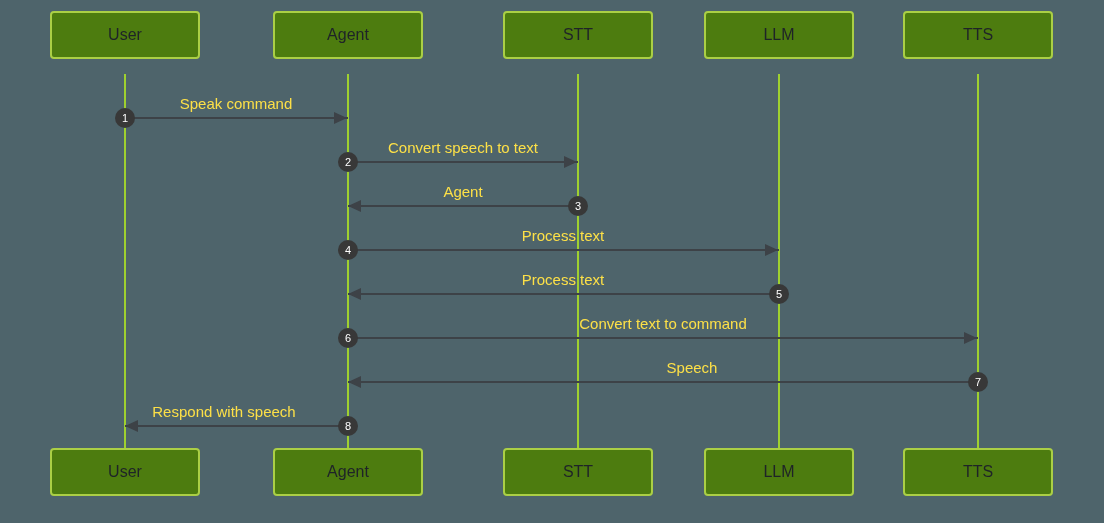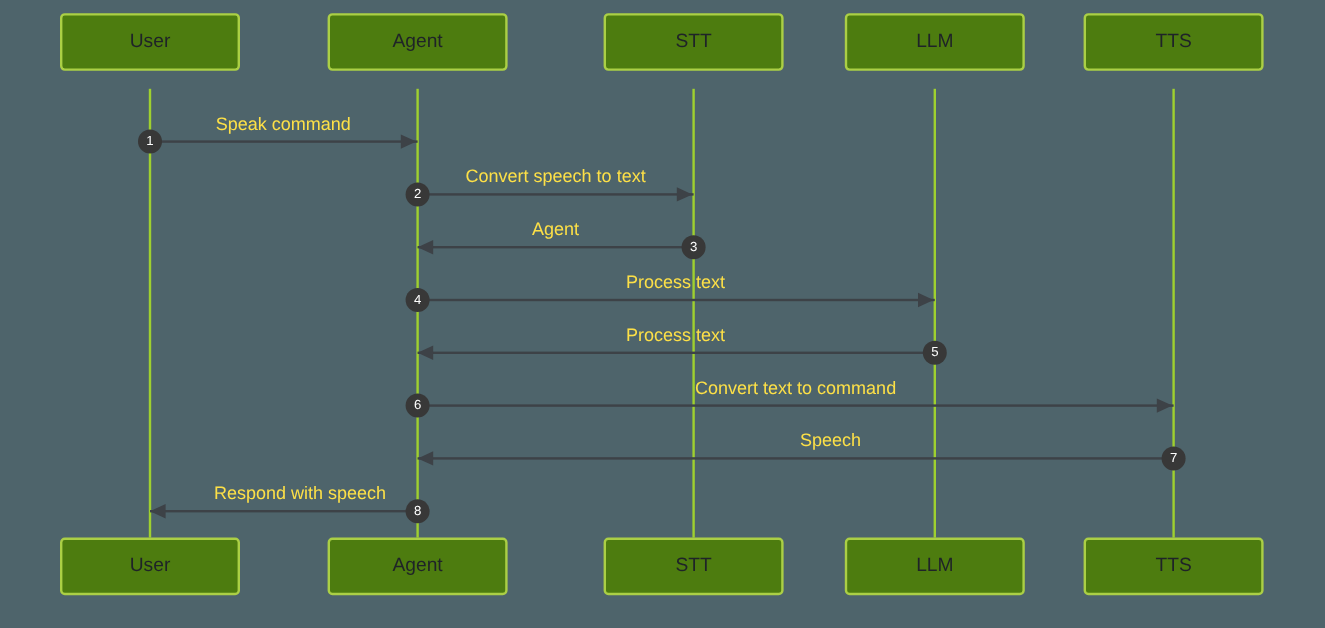--- a/index.html
+++ b/index.html
@@ -145,17 +145,17 @@
   <div>
     <div class="msg-line" style="left:348px;top:381px;width:630px;"></div>
     <div class="arrowhead left" style="left:348px;top:376px;"></div>
     <div class="msg-label" style="left:692px;top:359px;">Speech</div>
     <div class="seq-badge" style="left:968px;top:372px;">7</div>
   </div>
 
   <div>
     <div class="msg-line" style="left:125px;top:425px;width:223px;"></div>
     <div class="arrowhead left" style="left:125px;top:420px;"></div>
-    <div class="msg-label" style="left:250px;top:403px;">Respond with speech</div>
+    <div class="msg-label" style="left:224px;top:403px;">Respond with speech</div>
     <div class="seq-badge" style="left:338px;top:416px;">8</div>
   </div>
 
 </div>
 
 </body></html>

